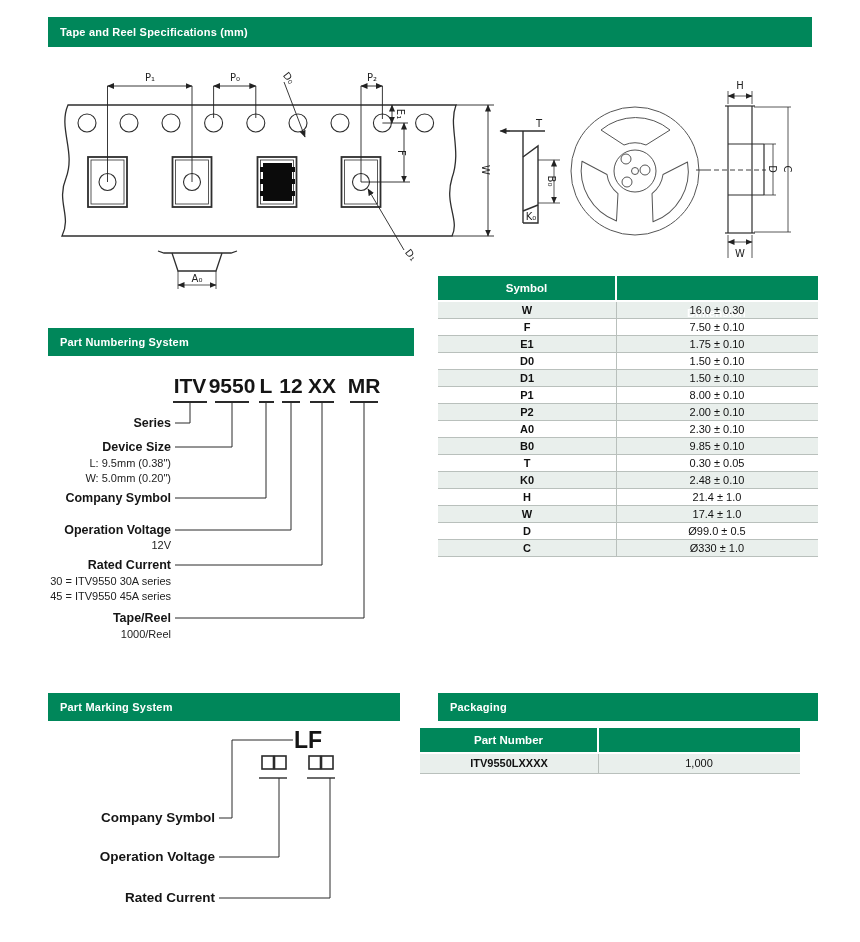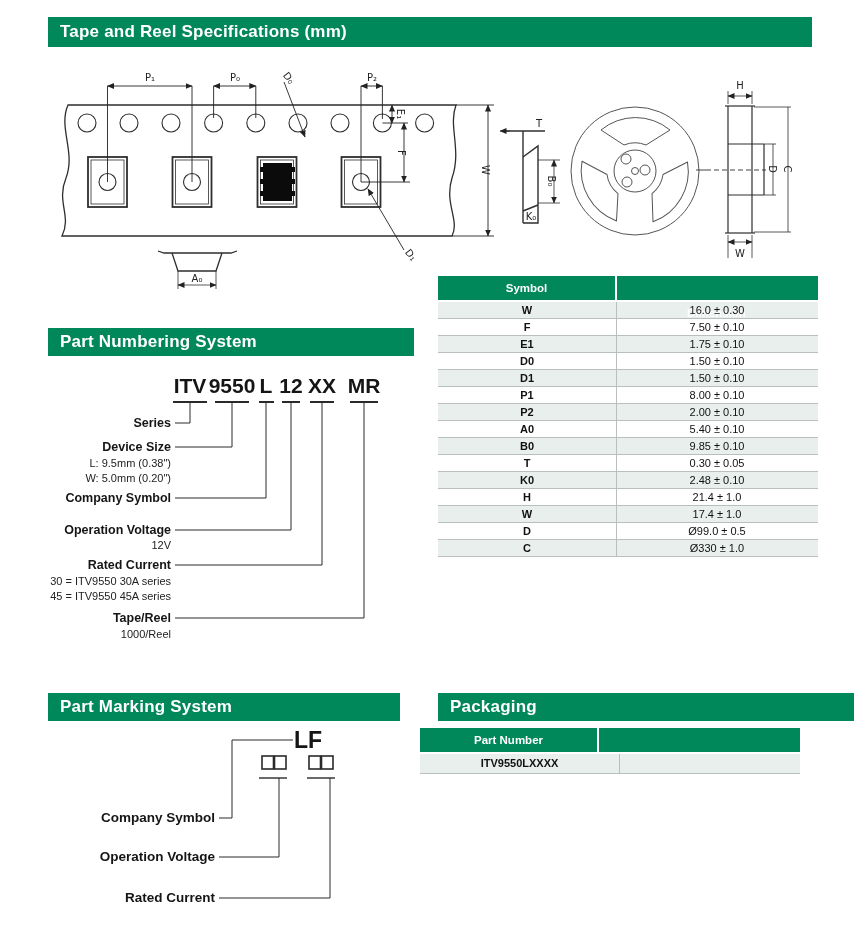--- a/index.html
+++ b/index.html
@@ -2,27 +2,27 @@
 <html><head>
 <meta charset="utf-8">
 <style>
   html,body{margin:0;padding:0;}
   body{
     width:860px;height:942px;position:relative;background:#ffffff;
     font-family:"Liberation Sans",sans-serif;color:#111;overflow:hidden;
   }
   .bar{
     position:absolute;height:28px;background:#00875a;color:#ffffff;
-    font-weight:bold;font-size:17px;line-height:28px;padding-left:12px;
+    font-weight:bold;font-size:11px;line-height:28px;padding-left:12px;
     box-sizing:border-box;letter-spacing:.2px;
   }
   #bar-tape{left:48px;top:17px;width:764px;height:30px;line-height:30px;}
   #bar-pns{left:48px;top:328px;width:366px;}
   #bar-pms{left:48px;top:693px;width:352px;}
-  #bar-pkg{left:438px;top:693px;width:416px;}
+  #bar-pkg{left:438px;top:693px;width:380px;}
 
   svg text{font-family:"DejaVu Sans","Liberation Sans",sans-serif;}
   .dimlbl{font-size:10px;fill:#222;}
   .pn-seg{font-family:"Liberation Sans",sans-serif;font-weight:bold;font-size:21px;fill:#151515;}
   .pn-lbl{font-family:"Liberation Sans",sans-serif;font-weight:bold;font-size:12.5px;fill:#151515;}
   .pn-sub{font-family:"Liberation Sans",sans-serif;font-size:11px;fill:#222;}
   .pm-code{font-family:"Liberation Sans",sans-serif;font-weight:bold;font-size:23px;fill:#151515;}
   .pm-lbl{font-family:"Liberation Sans",sans-serif;font-weight:bold;font-size:13.5px;fill:#151515;}
 
   .dtable{position:absolute;width:380px;font-size:11px;}
@@ -219,21 +219,21 @@
       <div class="trow">
         <div class="tcell">P1</div>
         <div class="tcell">8.00 ± 0.10</div>
       </div>
       <div class="trow">
         <div class="tcell">P2</div>
         <div class="tcell">2.00 ± 0.10</div>
       </div>
       <div class="trow">
         <div class="tcell">A0</div>
-        <div class="tcell">5.40 ± 0.10</div>
+        <div class="tcell">2.30 ± 0.10</div>
       </div>
       <div class="trow">
         <div class="tcell">B0</div>
         <div class="tcell">9.85 ± 0.10</div>
       </div>
       <div class="trow">
         <div class="tcell">T</div>
         <div class="tcell">0.30 ± 0.05</div>
       </div>
       <div class="trow">
@@ -319,15 +319,16 @@
   <text class="pm-lbl" x="167" y="177" text-anchor="end">Rated Current</text>
 </svg>
 
 <div class="dtable" id="pkg-table">
   <div class="thead">
     <div class="hc1">Part Number</div>
   </div>
   <div class="tbody">
       <div class="trow">
         <div class="tcell">ITV9550LXXXX</div>
+        <div class="tcell">1,000</div>
       </div>
     </div>
 </div>
 
 </body></html>

